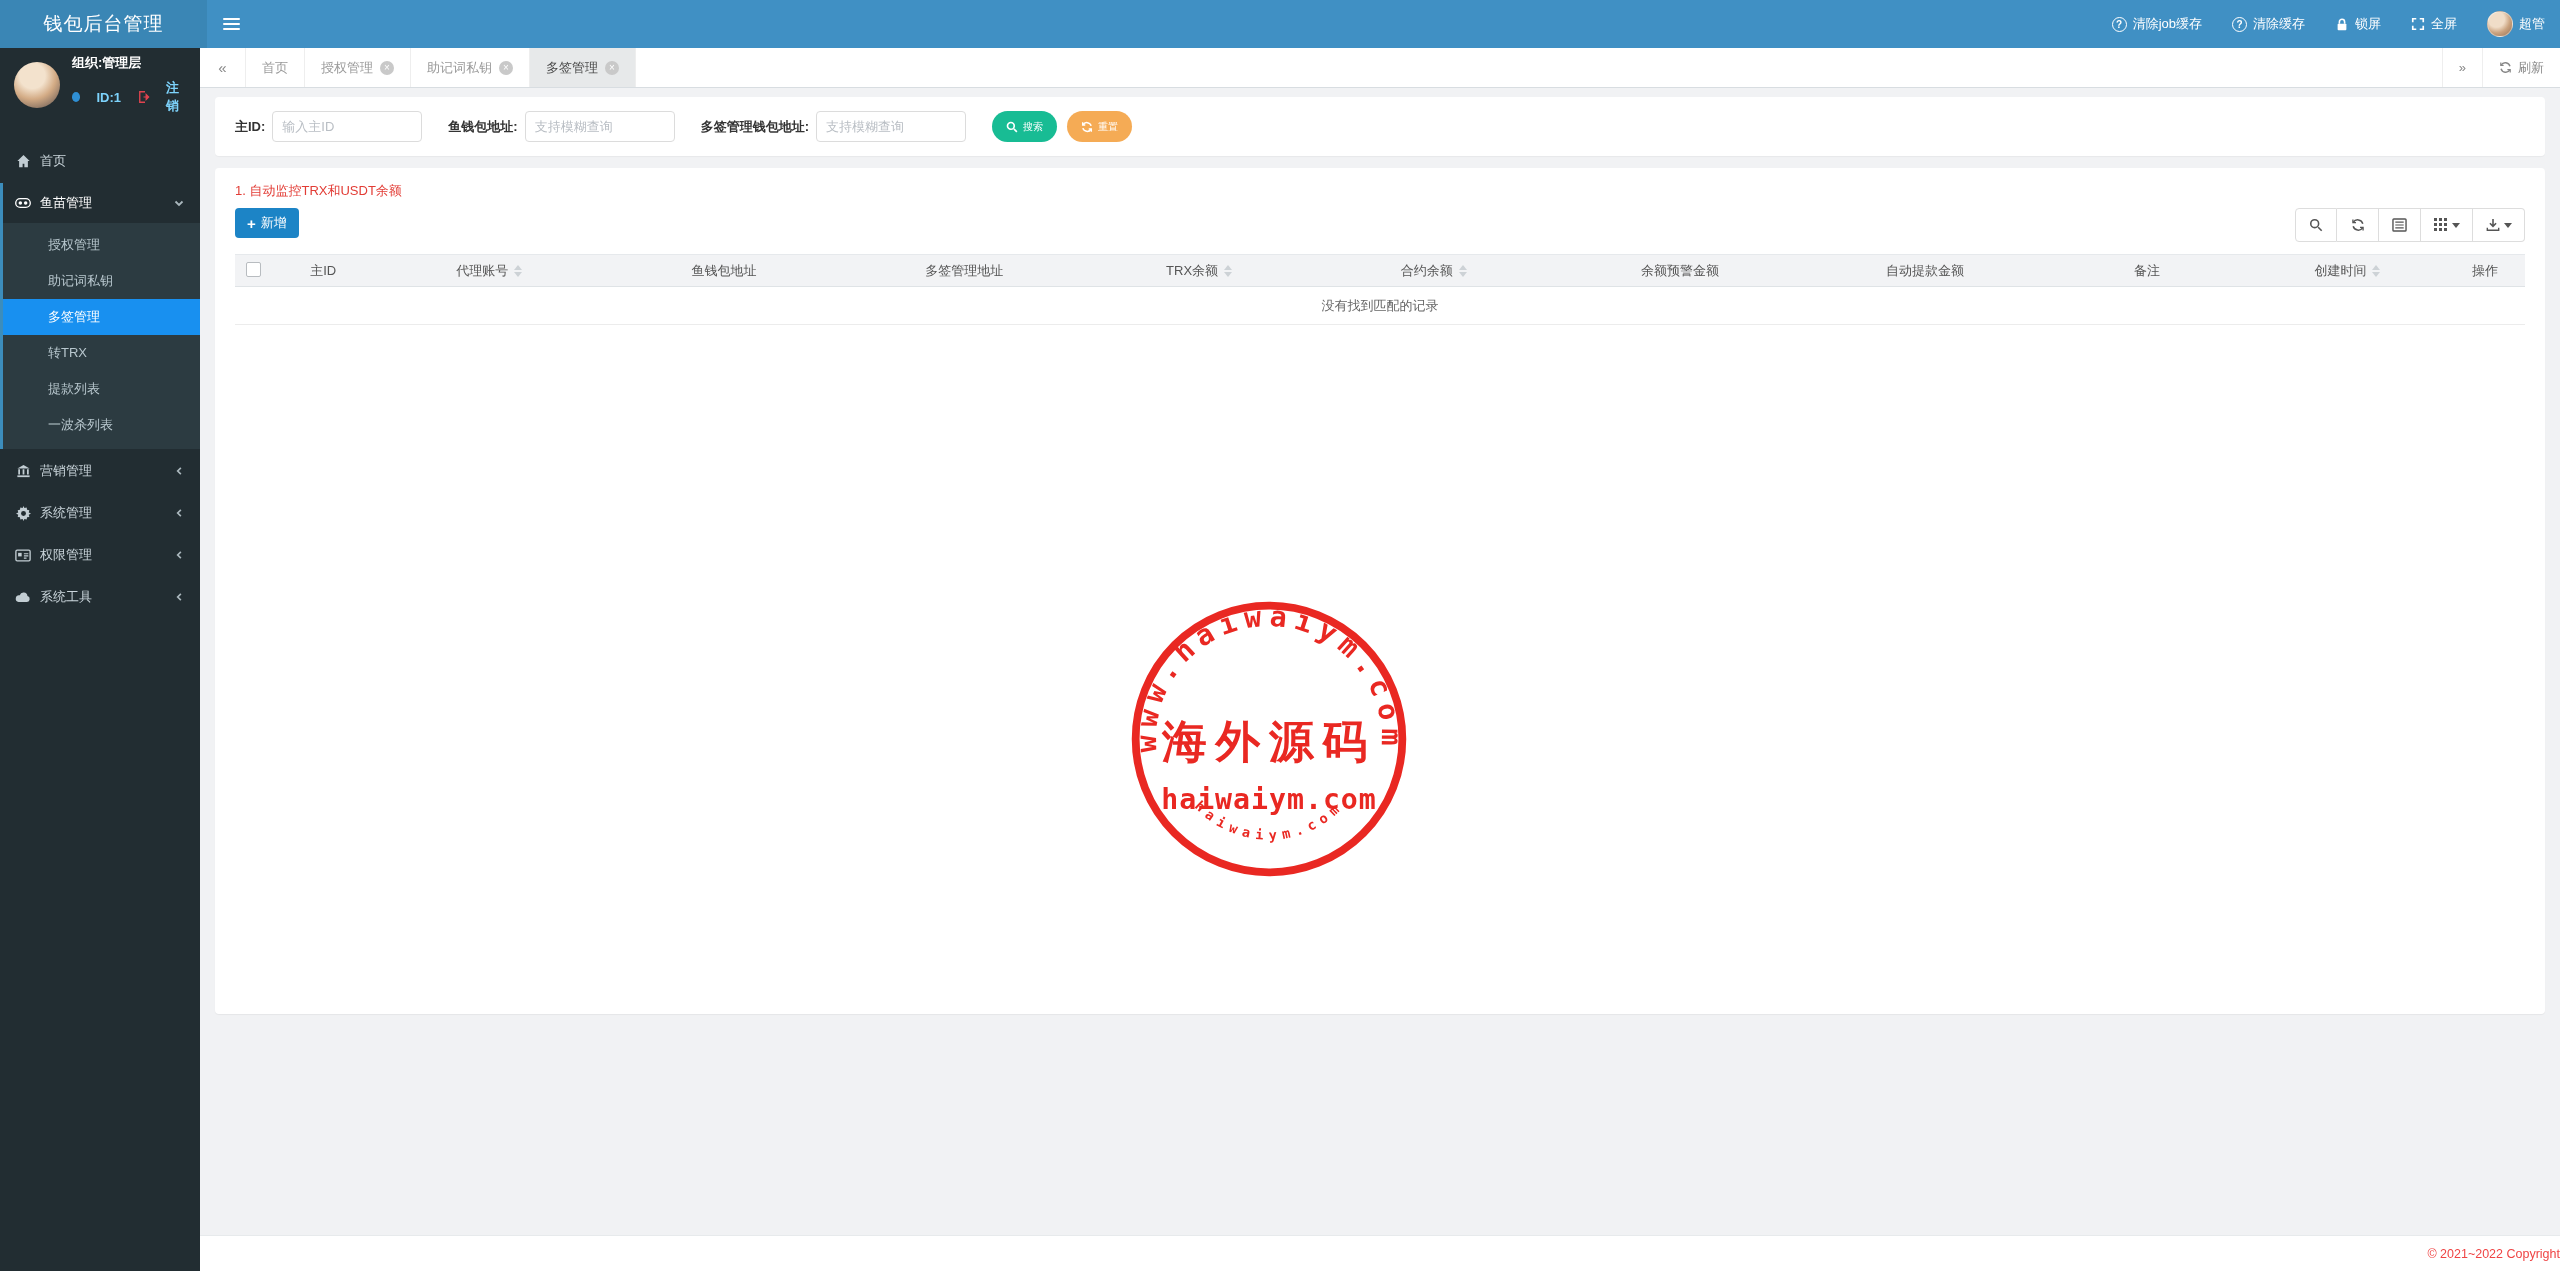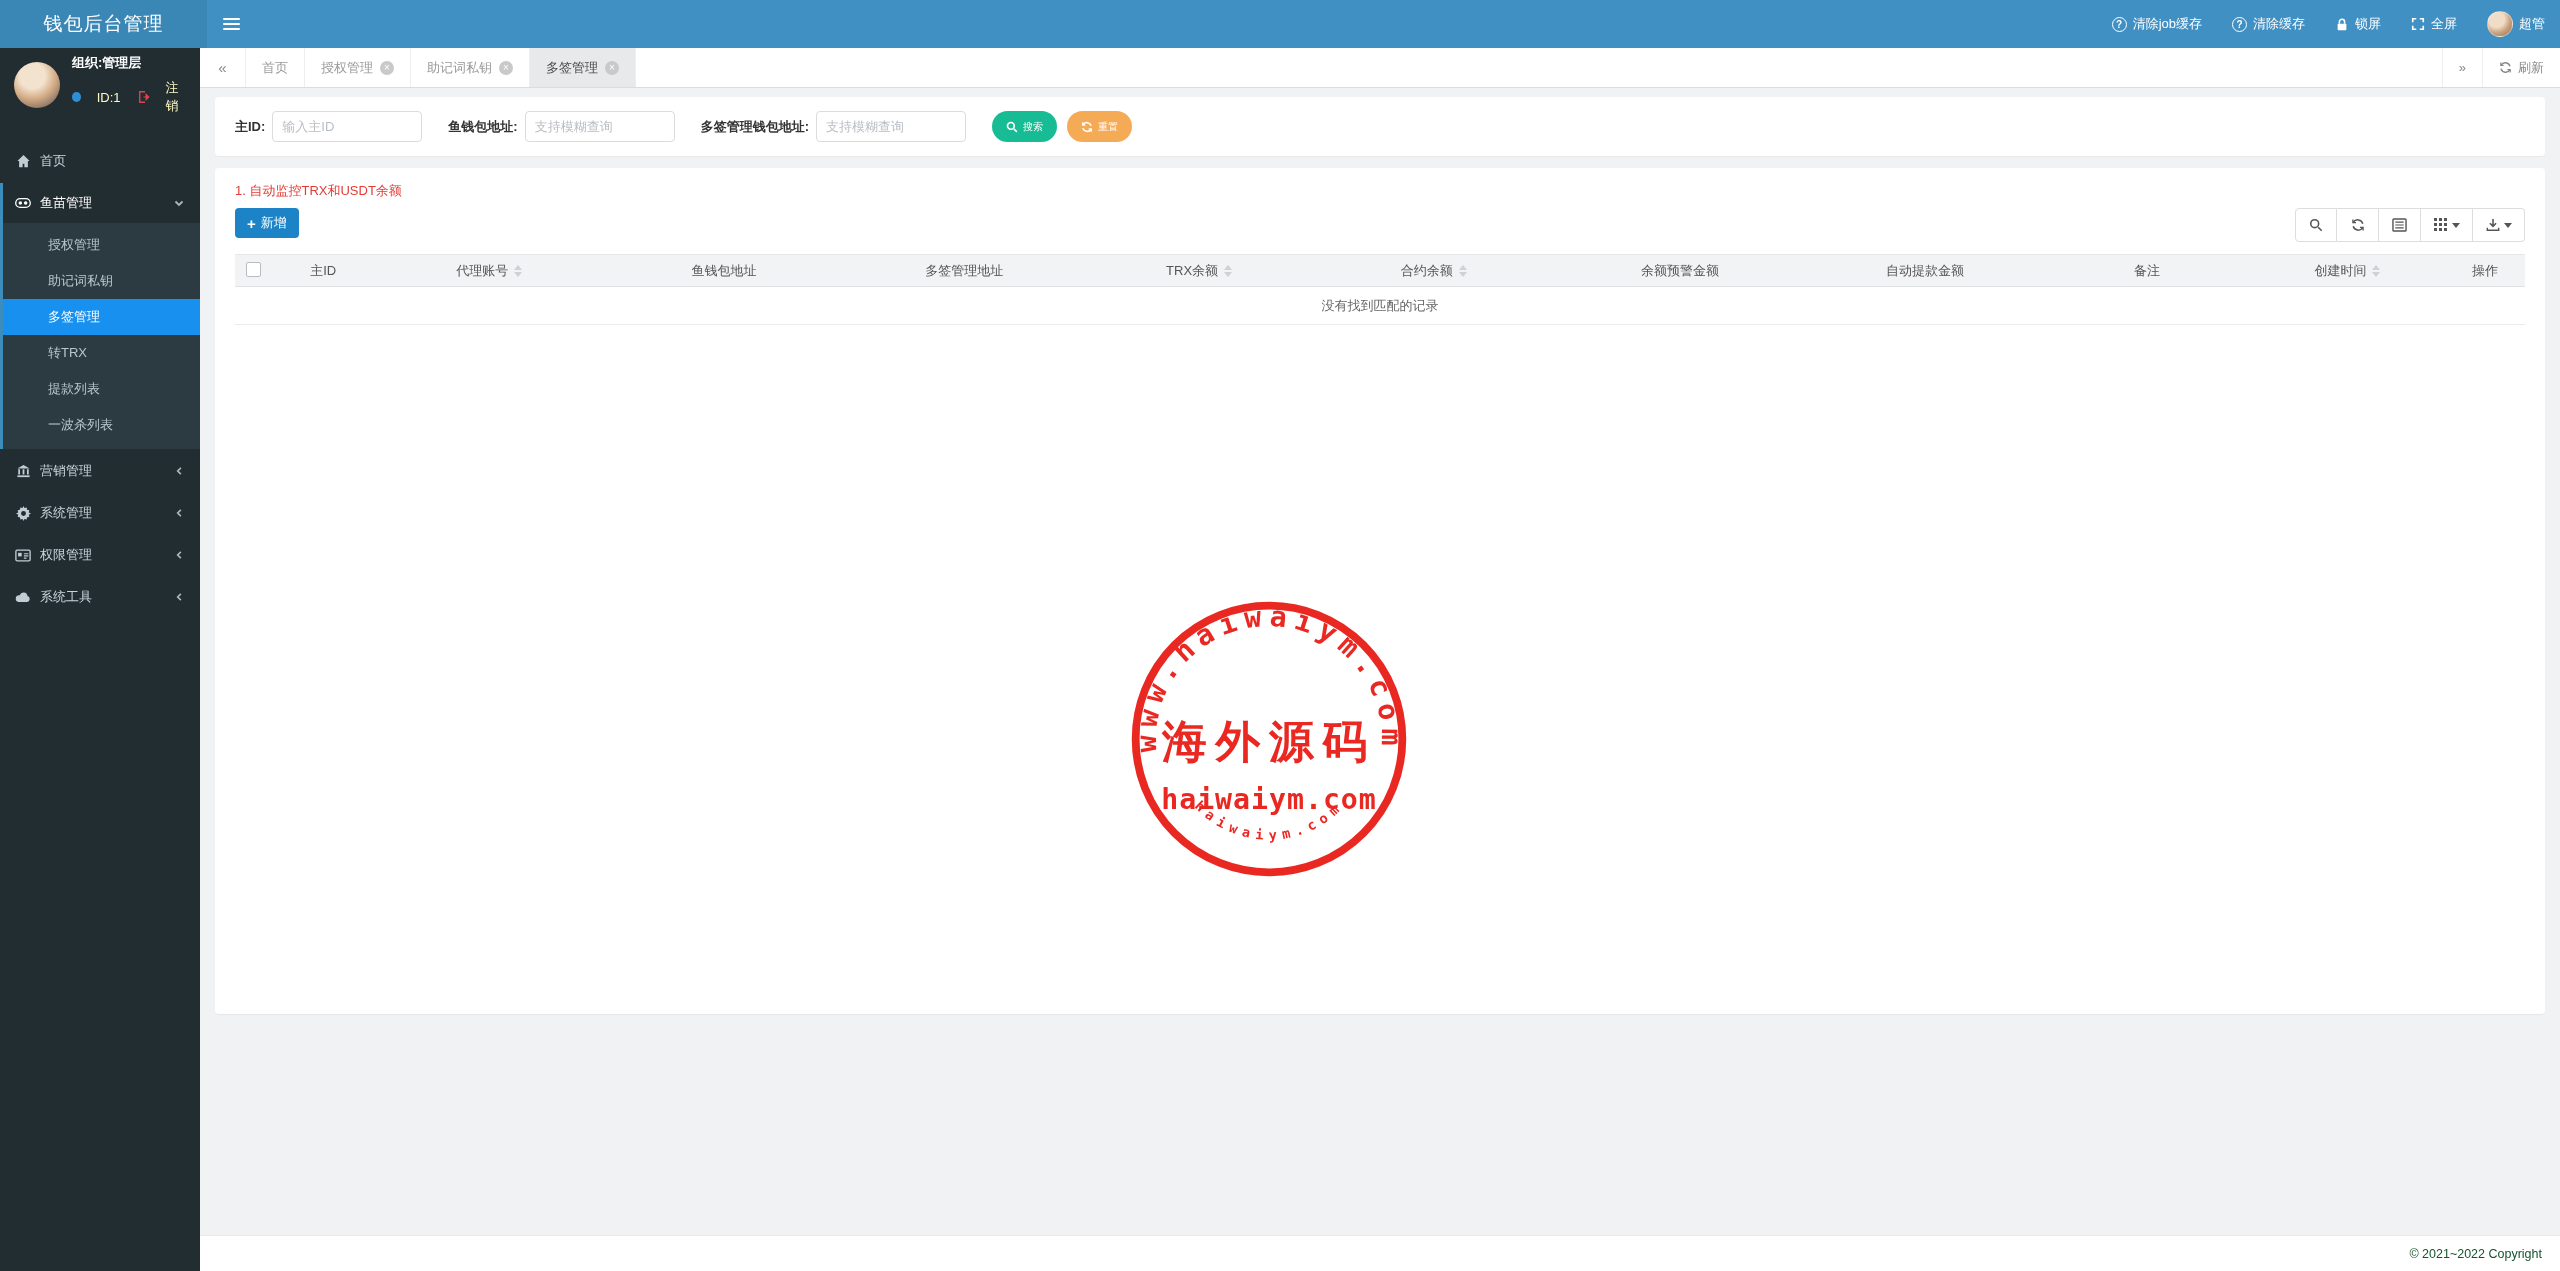--- a/index.html
+++ b/index.html
@@ -25,21 +25,21 @@
   .avatar-sm { width:26px; height:26px; border-radius:50%;
       background:radial-gradient(circle at 35% 30%, #f0ddc8 0 35%, #caa27e 60%, #8d6b52 100%); border:1px solid rgba(255,255,255,.4); }
 
   
   .sidebar { position:absolute; left:0; top:48px; bottom:0; width:200px; background:#222d32; }
   .user-panel { display:flex; align-items:center; gap:12px; padding:6px 12px 16px 14px; }
   .avatar-lg { width:46px; height:46px; border-radius:50%; flex:none;
       background:radial-gradient(circle at 40% 30%, #f3e2cd 0 30%, #d3ab85 55%, #7d6a5e 85%, #55453e 100%); }
   .user-info { color:#fff; font-size:13px; }
   .user-info .org { font-weight:bold; margin-bottom:7px; }
-  .user-meta { display:flex; align-items:center; gap:16px; color:#fef9c3; }
+  .user-meta { display:flex; align-items:center; gap:16px; color:#7dd3fc;font-weight:bold; }
   .dot-ico { width:10px; height:10px; border-radius:50%; background:#2f8fd4; display:inline-block; }
   .logout-ico { color:#e0434f; }
   .menu { list-style:none; margin-top:4px; }
   .menu-item { color:#c9d4da; cursor:pointer; }
   .menu-line { display:flex; align-items:center; gap:9px; height:40px; padding:0 15px; }
   .menu-line .mi-ico { width:16px; color:#c2cdd3; display:flex; justify-content:center; }
   .menu-item.expanded { border-left:3px solid #3c8dbc; }
   .menu-item.expanded .menu-line { padding-left:12px; }
   .menu-item.expanded > .menu-line { color:#fff; }
   .chev { margin-left:auto; color:#9aa7ad; display:flex; }
@@ -104,21 +104,21 @@
   
   .stamp { position:absolute; left:923px; top:505px; width:292px; height:292px; opacity:.96; pointer-events:none; }
   .stamp text { fill:#e9201a; }
   .stamp .ring { stroke:#e9201a; fill:none; }
   .st-arc { font-family:"DejaVu Sans Mono","Liberation Mono",monospace; font-weight:bold; font-size:29px; letter-spacing:7px; }
   .st-cn  { font-family:"Liberation Serif","DejaVu Serif",serif; font-weight:bold; font-size:46px; letter-spacing:9px; }
   .st-mid { font-family:"DejaVu Sans Mono","Liberation Mono",monospace; font-weight:bold; font-size:29px; letter-spacing:1px; }
   .st-bot { font-family:"DejaVu Sans Mono","Liberation Mono",monospace; font-weight:bold; font-size:14px; letter-spacing:6px; }
 
   .footer { height:36px; background:#fff; border-top:1px solid #e7eaec; display:flex; align-items:center;
-            justify-content:flex-end; padding-right:18px; color:#14532d; font-size:12.5px; }
+            justify-content:flex-end; color:#ef4444; font-size:12.5px; }
 </style>
 </head>
 <body>
 
 <div class="topbar">
   <div class="logo">钱包后台管理</div>
   <div class="nav-rest">
     <div class="hamburger">
       <div class="bars">
           <span></span>

